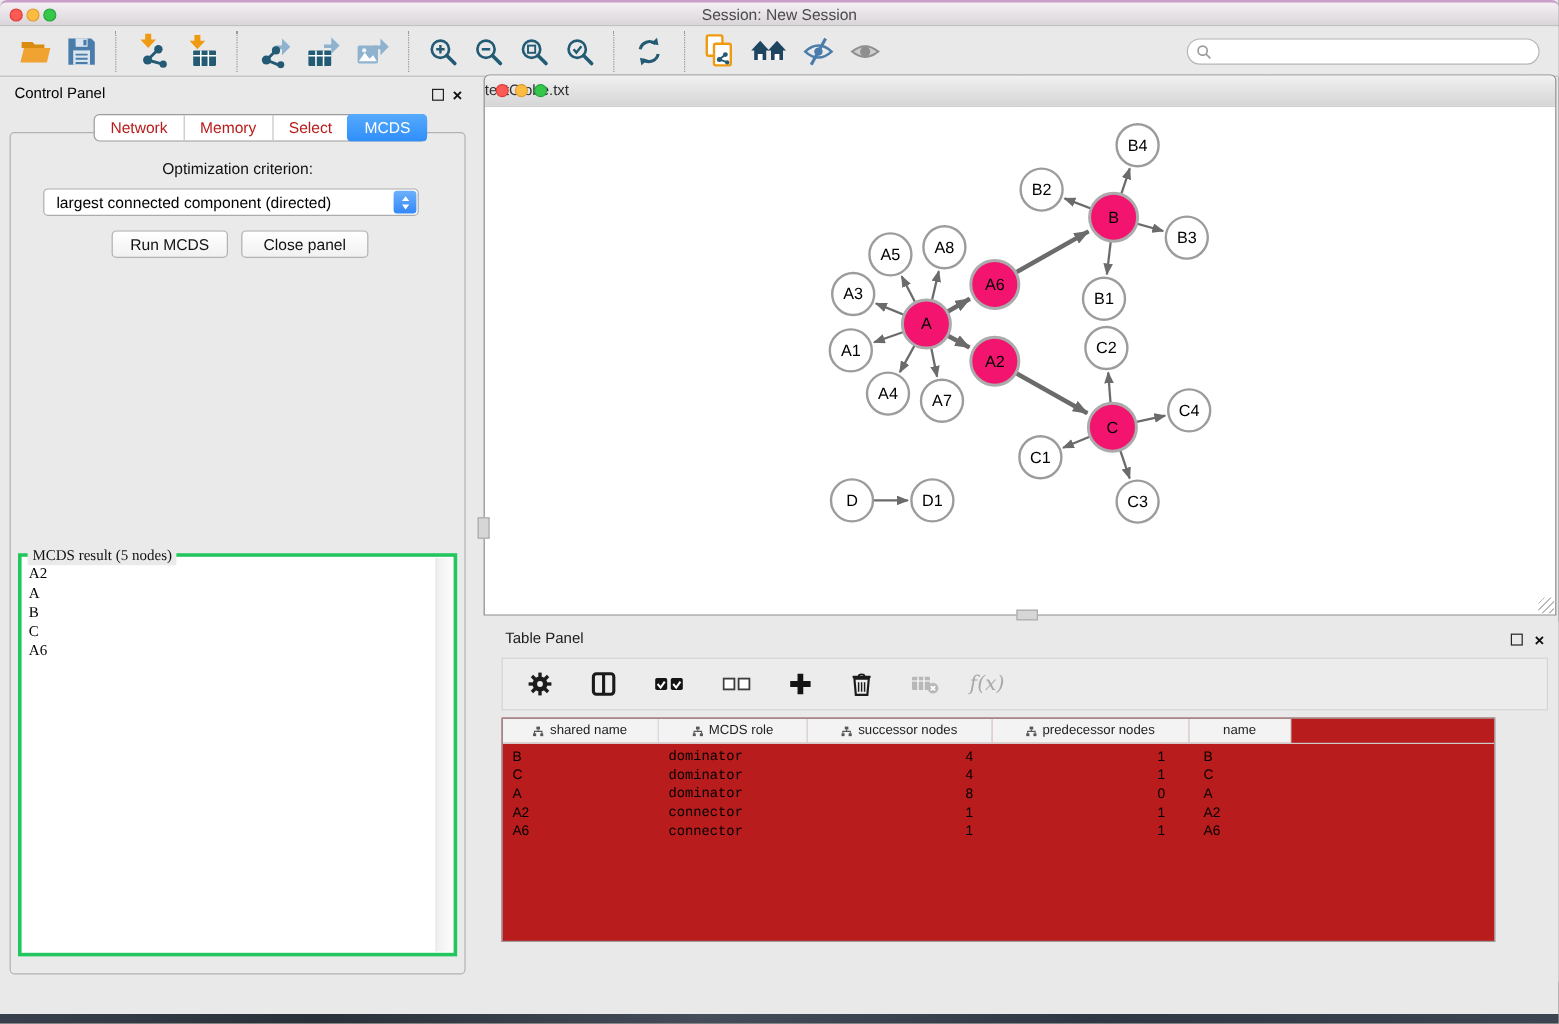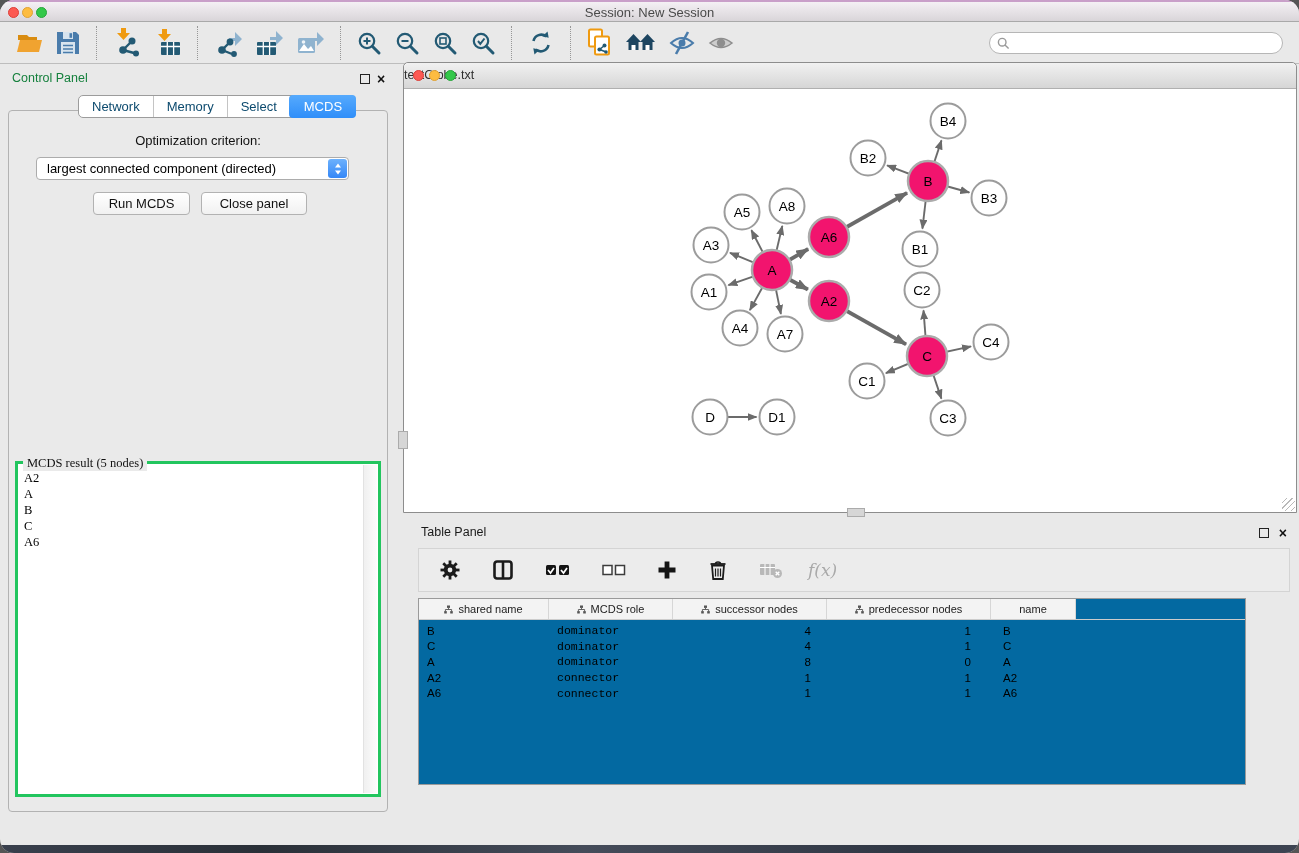--- a/index.html
+++ b/index.html
@@ -1,44 +1,44 @@
 <!DOCTYPE html>
 <html><head>
 <meta charset="utf-8">
 <style>
   html,body{margin:0;padding:0;background:#555;}
   #app{position:relative;width:1299px;height:853px;background:#e9e9e9;overflow:hidden;
-       font-family:"Liberation Sans",sans-serif;border-radius:14px;-webkit-font-smoothing:antialiased;}
+       font-family:"Liberation Sans",sans-serif;-webkit-font-smoothing:antialiased;}
   
   .titlebar{position:absolute;left:0;top:0;width:100%;height:22px;box-sizing:border-box;
     background:linear-gradient(#f4f0f4,#d9d5d9);border-top:2px solid #c99fc9;border-bottom:1px solid #a9a9a9;
     border-radius:6px 6px 0 0;}
   .tl{position:absolute;top:5px;width:11px;height:11px;border-radius:50%;box-sizing:border-box;}
   .tl.r{left:8px;background:#fc5a53;border:1px solid #dd3e38;}
   .tl.y{left:22px;background:#fdbc40;border:1px solid #dfa133;}
   .tl.g{left:36px;background:#34c84a;border:1px solid #27a53a;}
   .wtitle{position:absolute;left:0;right:0;top:3px;text-align:center;font-size:13px;color:#4a4a4a;}
   
   .toolbar{position:absolute;left:0;top:22px;right:0;height:42px;display:flex;align-items:center;
     padding:0 10px;box-sizing:border-box;background:#e9e9e9;border-bottom:1px solid #bdbdbd;}
   .ticon{display:inline-flex;align-items:center;justify-content:center;margin:0 6px;cursor:default;}
   .sep{align-self:center;height:34px;border-left:1px dotted #979797;margin:0 9px;}
   .search{margin-left:auto;margin-right:6px;position:relative;width:294px;height:22px;background:#fff;
     border:1px solid #b6b6b6;border-radius:12px;box-sizing:border-box;}
   .search svg{position:absolute;left:7px;top:4px;}
   .search input{position:absolute;left:24px;top:1px;width:260px;height:18px;border:none;outline:none;
     background:transparent;font-size:12px;font-family:"Liberation Sans",sans-serif;}
   
-  .cp-title{position:absolute;left:12px;top:71px;font-size:12.5px;color:#15803d;}
+  .cp-title{position:absolute;left:12px;top:71px;font-size:12.5px;color:#000000;}
   .float-box{position:absolute;width:8px;height:8px;border:1.5px solid #222;display:inline-block;}
   .close-x{position:absolute;font-size:14px;font-weight:bold;color:#111;line-height:12px;}
   .cp-float{left:360px;top:74px;}
   .cp-close{left:377px;top:73px;}
   .segtabs{display:inline-flex;border:1px solid #9c9c9c;border-radius:5px;background:#fff;}
-  .seg{padding:3px 13px;font-size:13px;color:#0c4a6e;border-left:1px solid #c4c4c4;white-space:nowrap;}
+  .seg{padding:3px 13px;font-size:13px;color:#b91c1c;border-left:1px solid #c4c4c4;white-space:nowrap;}
   .seg:first-child{border-left:none;}
   .seg.on{background:linear-gradient(#56aafd,#2f8ef9);color:#fff;border-radius:4px;margin:-1px;
     border-left-color:transparent;padding:4px 14px;}
   #cp-tabs{position:absolute;left:78px;top:95px;z-index:3;}
   .cp-content{position:absolute;left:8px;top:110px;width:380px;height:702px;box-sizing:border-box;
     background:#eaeaea;border:1px solid #b2b2b2;border-radius:4px;}
   .opt-label{position:absolute;left:0;top:22px;width:100%;text-align:center;font-size:13px;color:#111;}
   .select{position:absolute;left:27px;top:46px;width:313px;height:23px;background:#fff;border:1px solid #acacac;
     border-radius:4px;box-sizing:border-box;font-size:13px;line-height:21px;padding-left:10px;}
   .stepper{position:absolute;right:1px;top:1px;width:19px;height:19px;border-radius:3px;
@@ -72,21 +72,21 @@
     background:repeating-linear-gradient(135deg,transparent 0 3px,#b9b9b9 3px 4px);}
   
   .tp{position:absolute;left:403px;top:518px;width:896px;height:300px;background:#e9e9e9;}
   .tp-title{position:absolute;left:18px;top:7px;font-size:12.5px;color:#1a1a1a;}
   .tp-float{right:30px;top:10px;left:auto;}
   .tp-close{right:12px;top:9px;left:auto;}
   .tp-toolbar{position:absolute;left:15px;right:9px;top:30px;height:44px;box-sizing:border-box;
     background:#ececec;border:1px solid #d4d4d4;display:flex;align-items:center;padding-left:14px;gap:19px;}
   .fx{font-family:"DejaVu Serif",serif;font-style:italic;font-size:17px;color:#a9a9a9;}
   .tbl{position:absolute;left:15px;top:80px;width:828px;height:187px;box-sizing:border-box;
-    background:#0369a1;border:1px solid #9a9a9a;overflow:hidden;}
+    background:#b91c1c;border:1px solid #9a9a9a;overflow:hidden;}
   .thead{display:flex;height:20px;border-bottom:1px solid #cccccc;}
   .hcell{display:flex;align-items:center;justify-content:center;gap:5px;font-size:11px;color:#222;
     background:#f3f3f3;border-right:1px solid #d6d6d6;box-sizing:border-box;}
   .c0{width:130px;}.c1{width:124px;}.c2{width:154px;}.c3{width:164px;}.c4{width:85px;}
   .tbody{padding-top:3px;}
   .trow{display:flex;height:15.6px;align-items:center;font-size:11.5px;color:#000;}
   .tcell{box-sizing:border-box;white-space:nowrap;}
   .tcell.c0{padding-left:8px;}.tcell.c1{padding-left:8px;font-family:Liberation Mono, monospace;}
   .tcell.c2{text-align:right;padding-right:16px;}.tcell.c3{text-align:right;padding-right:20px;}
   .tcell.c4{padding-left:12px;}

